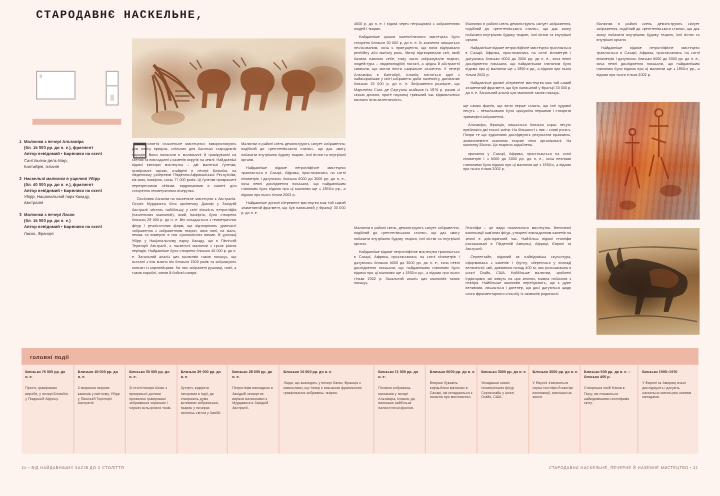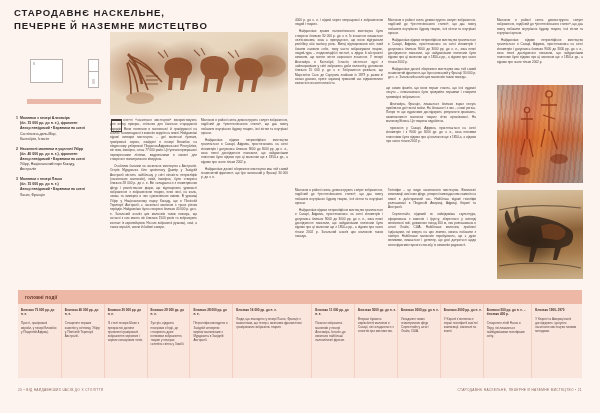--- a/index.html
+++ b/index.html
@@ -11,22 +11,23 @@
   }
   .page {
     position: relative;
     width: 600px; height: 413px;
     background: #fdf3ef;
   }
 
   
   .title-block {
     position: absolute;
-    left: 14px; top: 6px;
+    left: 30px; top: 6px;
     width: 190px;
+    font-family: Liberation Mono, monospace;
   }
   .title-line {
     font-size: 9.6px;
     font-weight: bold;
     letter-spacing: 0.9px;
     color: #231f20;
     line-height: 13px;
     white-space: nowrap;
   }
 
@@ -232,21 +233,20 @@
     white-space: nowrap;
   }
 </style>
 </head>
 <body>
 
 <div class="page">
 
   <div class="title-block">
     <div class="title-line">СТАРОДАВНЄ НАСКЕЛЬНЕ,</div>
-    <div class="title-line">ПЕЧЕРНЕ Й НАЗЕМНЕ МИСТЕЦТВО</div>
   </div>
 
   <div class="thumb-a"></div>
   <div class="thumb-b">
     <div class="sep"></div>
     <div class="tick"></div>
   </div>
 
   <div class="rule-bar"></div>
 

